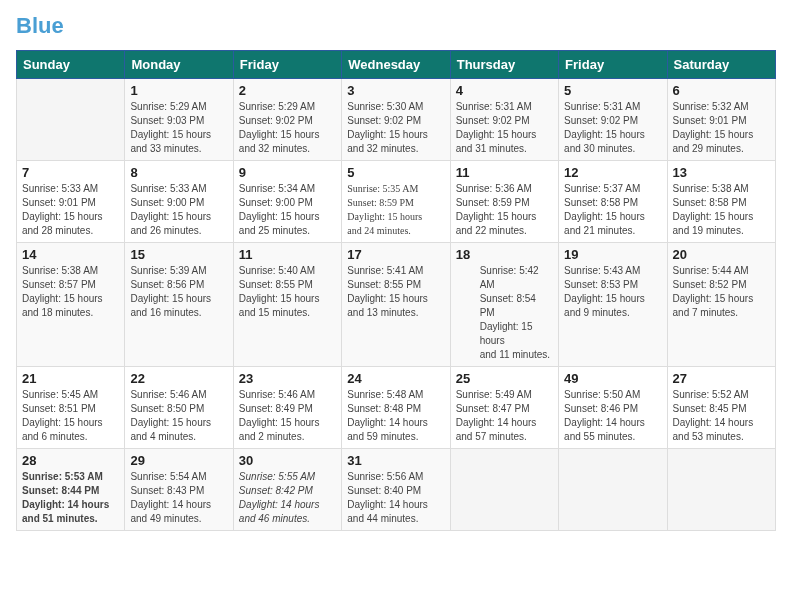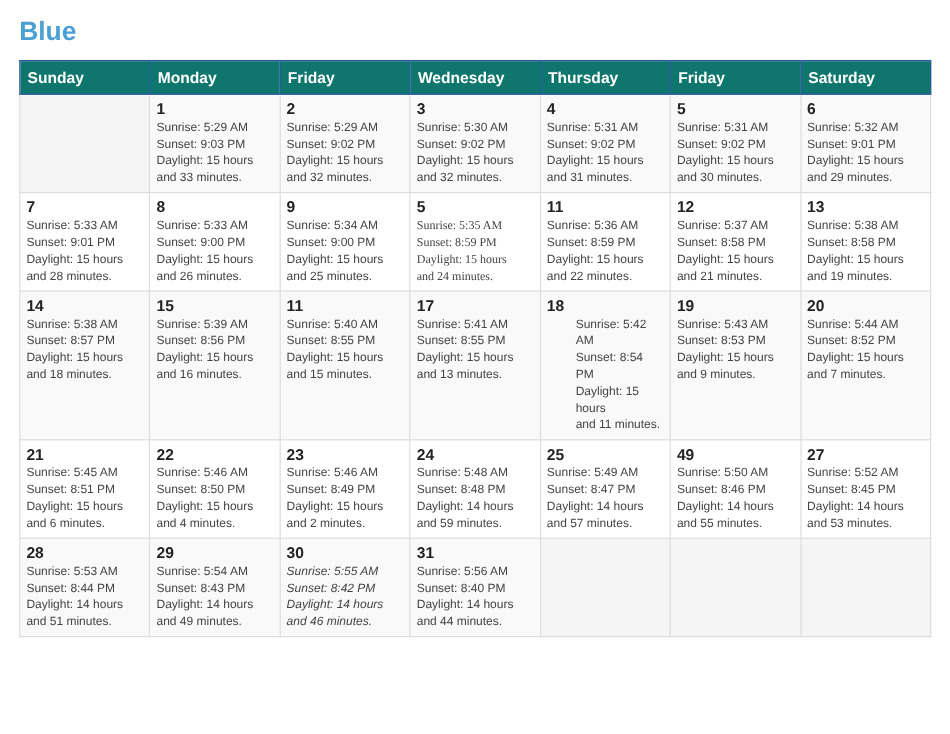--- a/index.html
+++ b/index.html
@@ -303,21 +303,21 @@
           <span class="day-number">27</span>
           <div class="day-info" style="white-space: pre-line;">Sunrise: 5:52 AM
 Sunset: 8:45 PM
 Daylight: 14 hours
 and 53 minutes.</div>
         </td>
       </tr>
       <tr>
         <td>
           <span class="day-number">28</span>
-          <div class="day-info" style="white-space: pre-line;">Sunrise: 5:53 AM
+          <div class="day-info" style="white-space: pre-line; font-weight: bold;">Sunrise: 5:53 AM
 Sunset: 8:44 PM
 Daylight: 14 hours
 and 51 minutes.</div>
         </td>
         <td>
           <span class="day-number">29</span>
           <div class="day-info" style="white-space: pre-line;">Sunrise: 5:54 AM
 Sunset: 8:43 PM
 Daylight: 14 hours
 and 49 minutes.</div>

